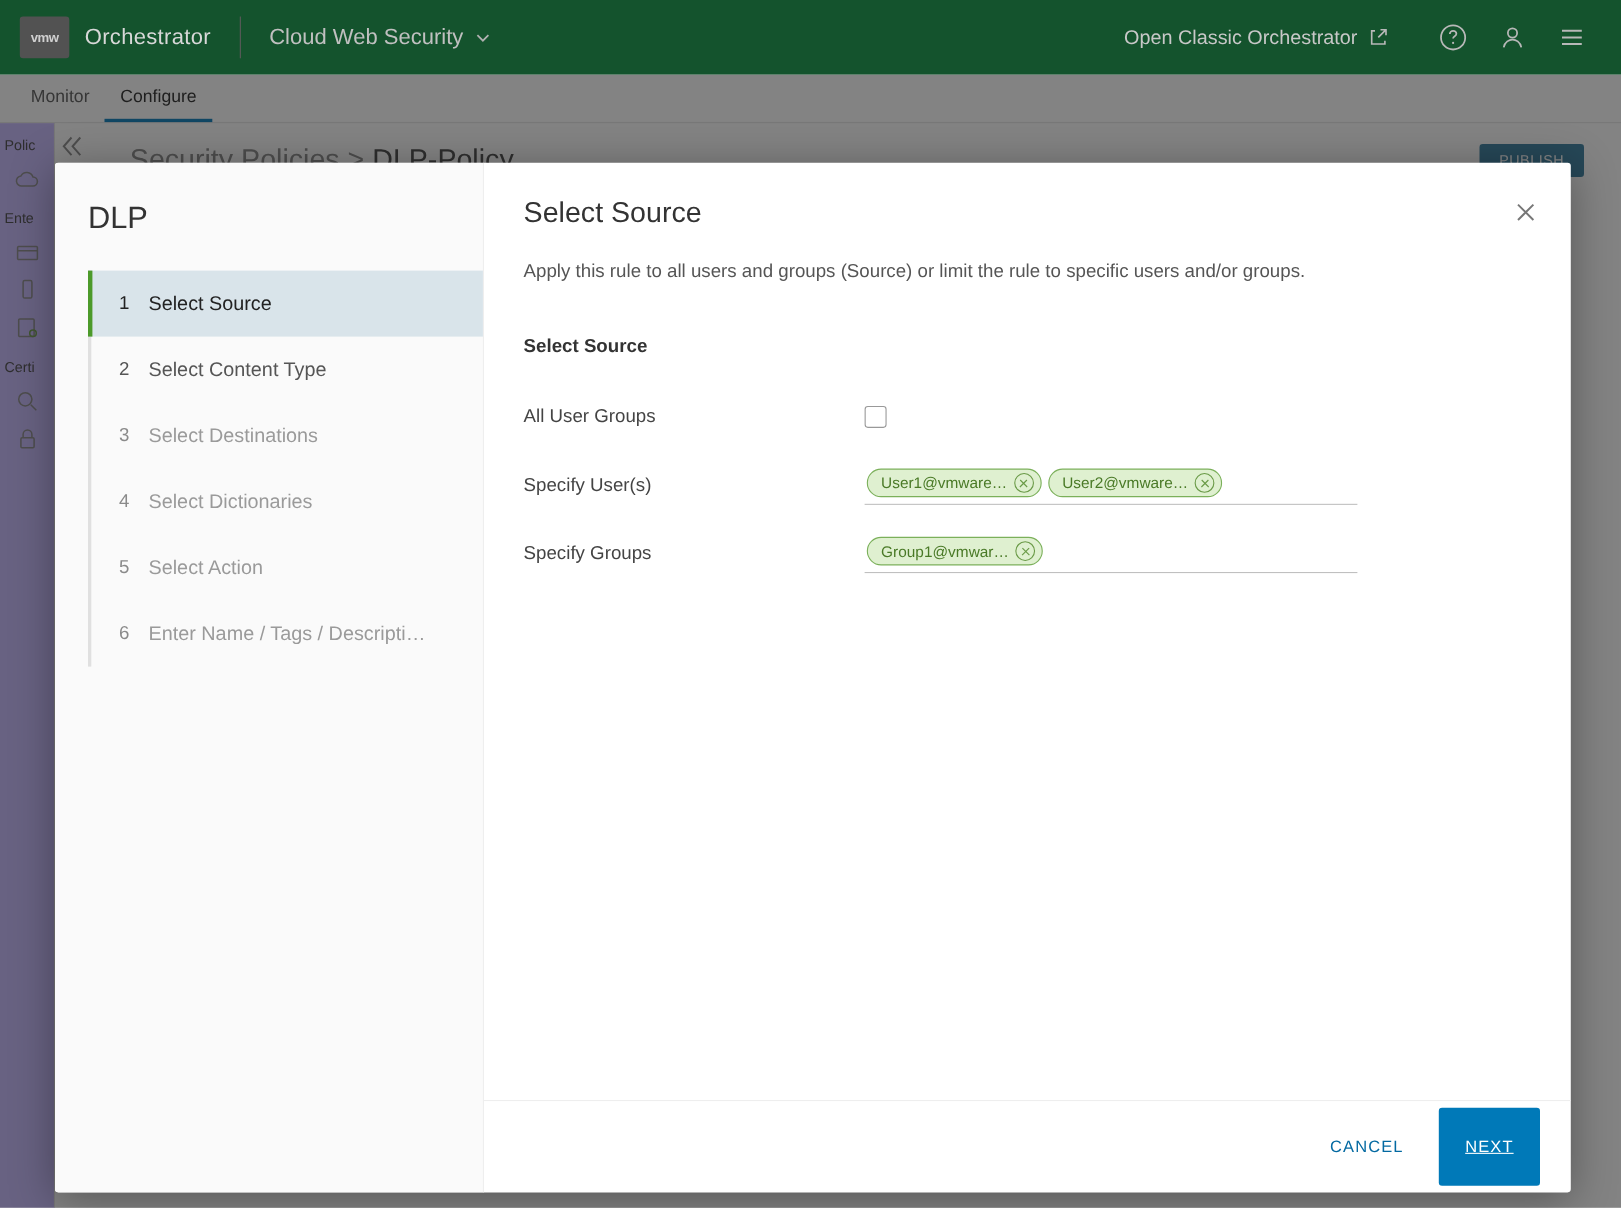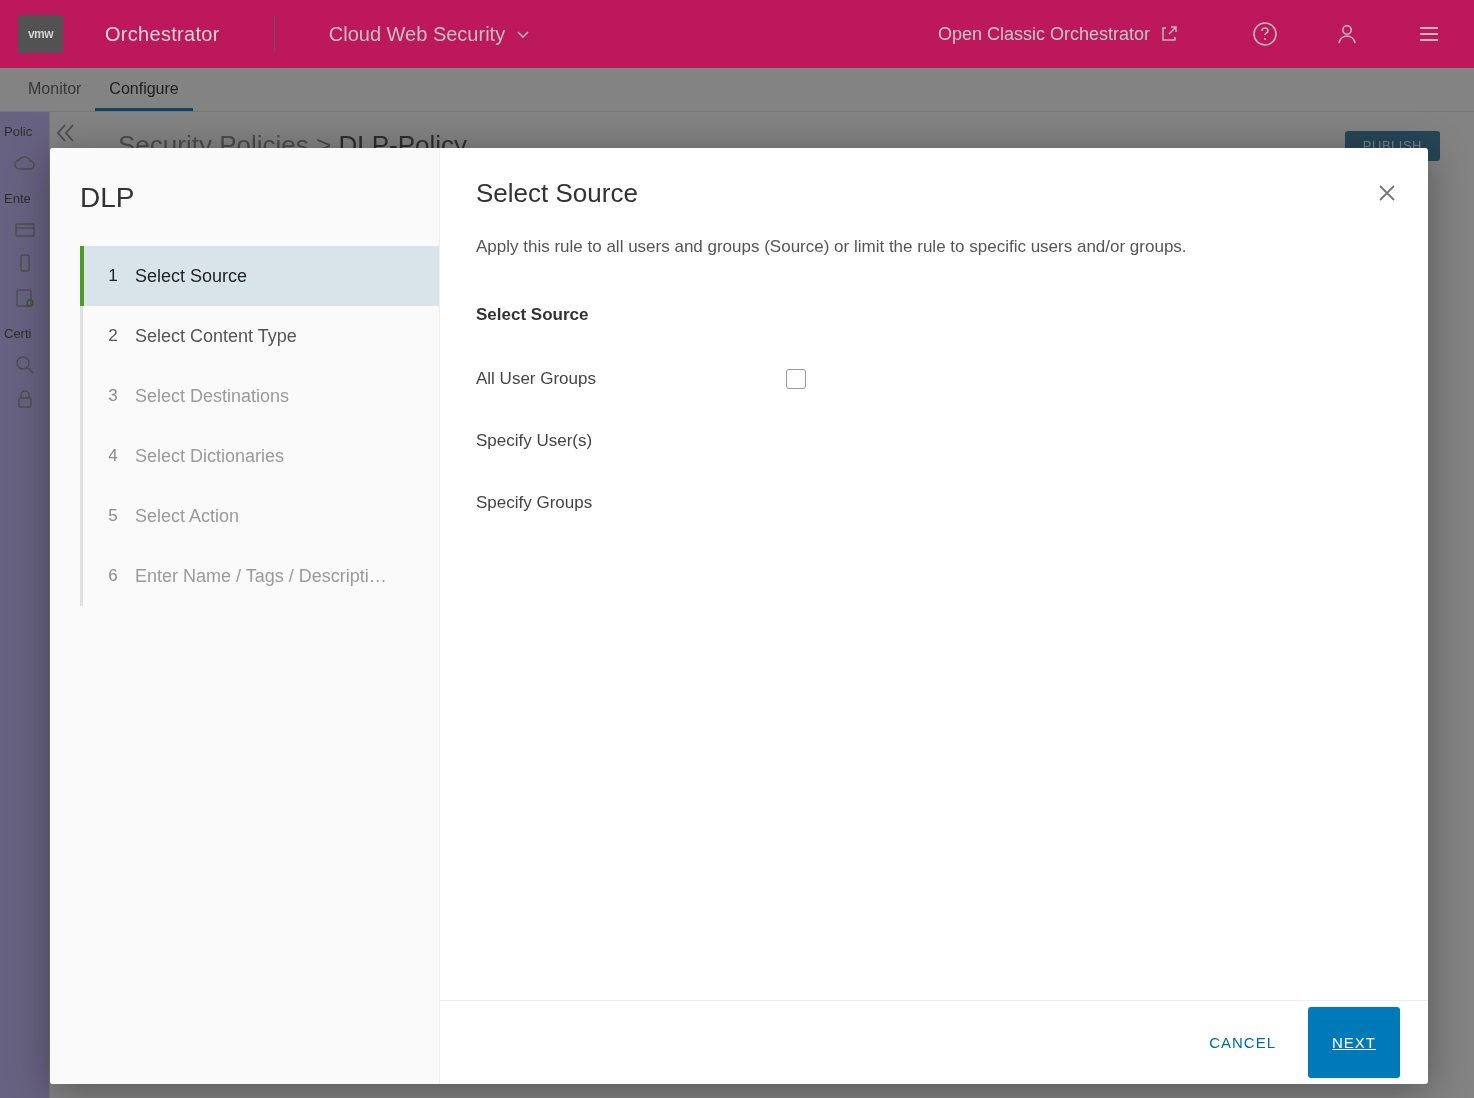--- a/index.html
+++ b/index.html
@@ -1,19 +1,19 @@
 <!DOCTYPE html>
 <html><head>
 <meta charset="utf-8">
 <style>
   * { box-sizing: border-box; margin: 0; padding: 0; }
   html, body { width: 1474px; height: 1098px; font-family: -apple-system, BlinkMacSystemFont, "Segoe UI", Arial, sans-serif; overflow: hidden; background: #fff; }
   
   
-  .topbar { height: 68px; background: #be185d; display: flex; align-items: center; padding: 0 18px; color: #c8c8c8; gap: 28px; }
+  .topbar { height: 68px; background: #14532d; display: flex; align-items: center; padding: 0 18px; color: #c8c8c8; }
   .logo-box { width: 45px; height: 38px; background: #525252; border-radius: 3px; display:flex; align-items:center; justify-content:center; font-size:12px; font-weight:600; color:#d0d0d0; margin-right: 14px; letter-spacing: -0.5px;}
   .brand { font-size: 20px; color: #d8d8d8; padding-right: 26px; letter-spacing: 0.3px;}
   .brand-sep { width:1px; height:38px; background:#5a5a5a; margin-right: 26px; }
   .product-select { display:flex; align-items:center; font-size:20px; color:#c0c0c0; cursor:pointer; }
   .product-select svg { margin-left:10px; }
   .topbar-spacer { flex:1; }
   .classic-link { display:flex; align-items:center; color:#c8c8c8; font-size:18px; margin-right: 32px; cursor:pointer; }
   .classic-link svg { margin-left:10px; }
   .top-icon { width:26px; height:26px; margin: 0 14px; cursor:pointer; color:#c8c8c8; display:flex; align-items:center; justify-content:center;}
   
@@ -217,24 +217,44 @@
 
       <div class="form-row">
         <div class="form-label">All User Groups</div>
         <div class="form-control">
           <div class="chk"></div>
         </div>
       </div>
 
       <div class="form-row">
         <div class="form-label">Specify User(s)</div>
+        <div class="form-control">
+          <div class="chip-line">
+            <span class="chip">
+              <span>User1@vmware…</span>
+              <span class="chip-x"></span>
+            </span>
+            <span class="chip">
+              <span>User2@vmware…</span>
+              <span class="chip-x"></span>
+            </span>
+          </div>
+        </div>
       </div>
 
       <div class="form-row">
         <div class="form-label">Specify Groups</div>
+        <div class="form-control">
+          <div class="chip-line">
+            <span class="chip">
+              <span>Group1@vmwar…</span>
+              <span class="chip-x"></span>
+            </span>
+          </div>
+        </div>
       </div>
     </div>
 
     <div class="wiz-footer">
       <button class="btn-flat">CANCEL</button>
       <button class="btn-primary">NEXT</button>
     </div>
   </div>
 </div>
 

